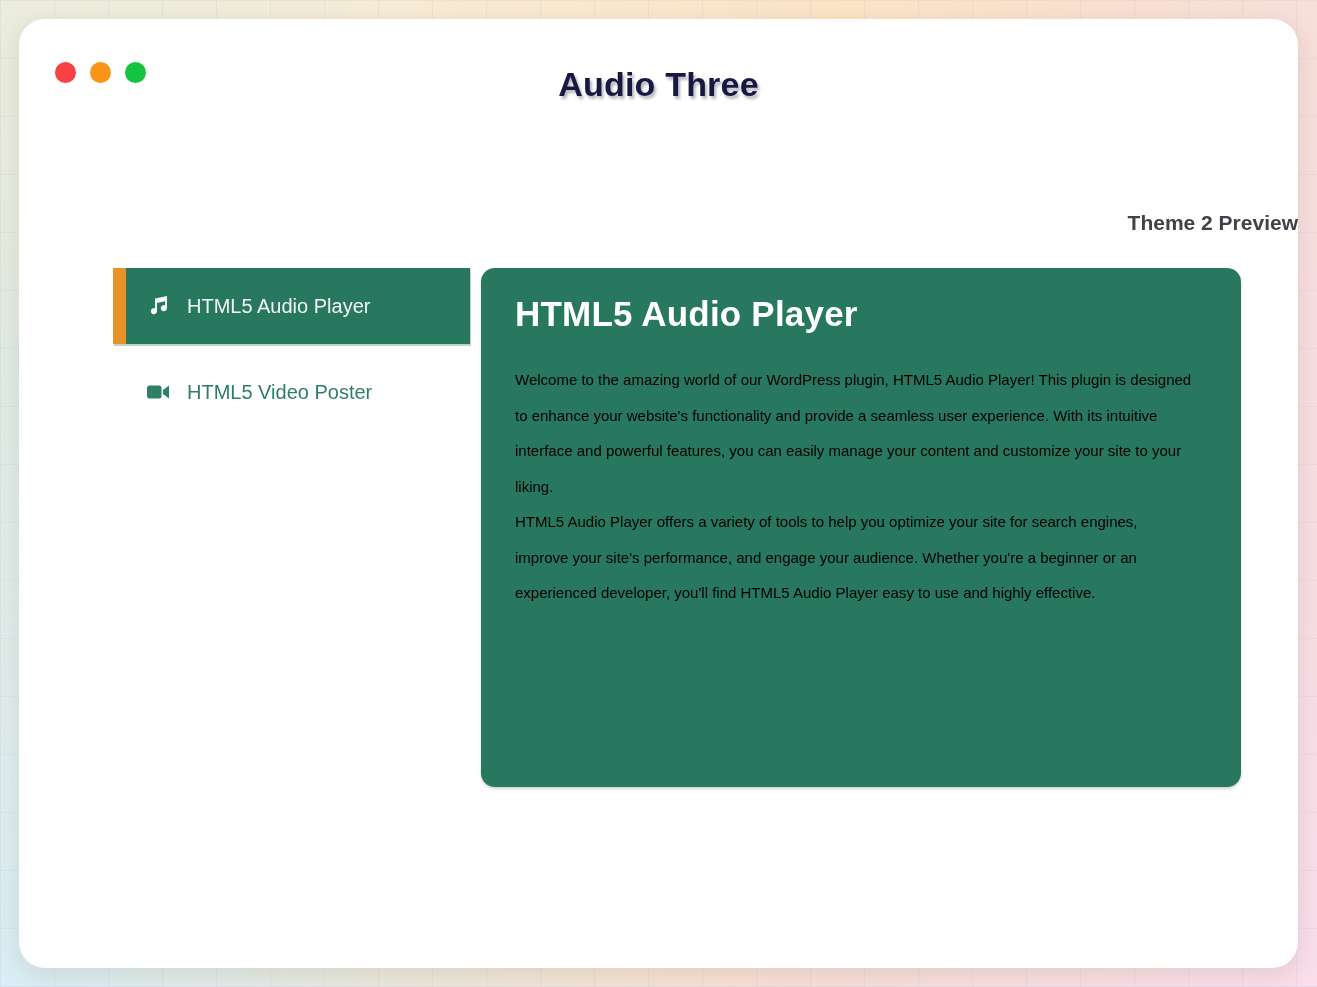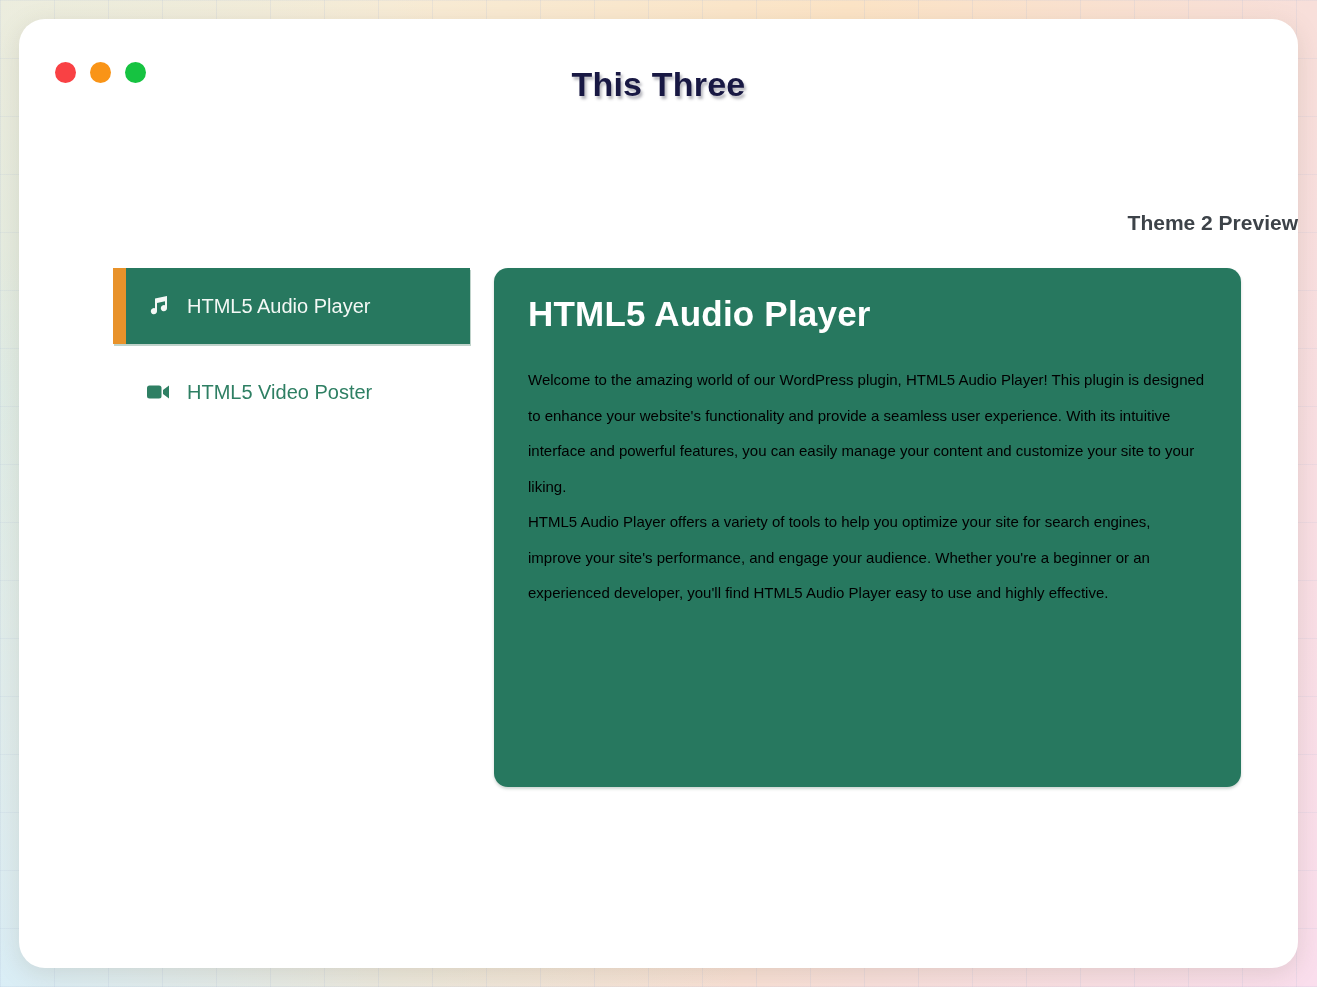--- a/index.html
+++ b/index.html
@@ -48,21 +48,21 @@
     text-align: right;
     font-size: 21px;
     font-weight: 700;
     color: #3d4349;
   }
 
   .preview-row {
     display: flex;
     align-items: flex-start;
     margin: 33px 57px 0 94px;
-    gap: 24px;
+    gap: 11px;
   }
 
   .tab-list {
     width: 357px;
     flex: none;
     display: flex;
     flex-direction: column;
     gap: 10px;
   }
   .tab {
@@ -112,21 +112,21 @@
 <body>
 
 <div class="window">
 
   <div class="titlebar">
     <div class="traffic-lights">
       <span class="dot red"></span>
       <span class="dot orange"></span>
       <span class="dot green"></span>
     </div>
-    <div class="window-title">This Three</div>
+    <div class="window-title">Audio Three</div>
   </div>
 
   <div class="preview-heading">Theme 2 Preview</div>
 
   <div class="preview-row">
 
     <div class="tab-list">
 
       <div class="tab active">
         <span class="icon">

